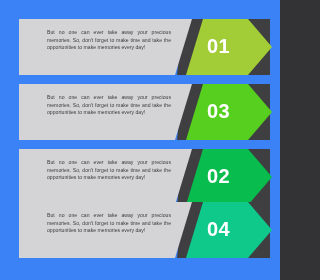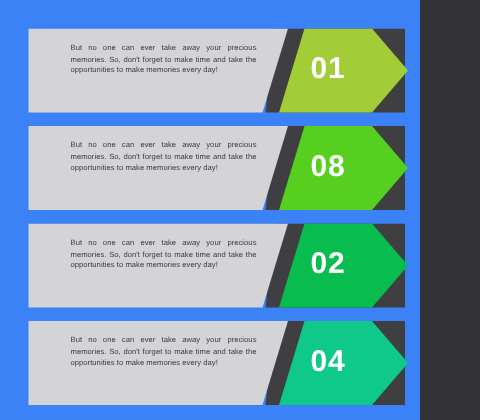--- a/index.html
+++ b/index.html
@@ -74,34 +74,34 @@
     <div class="badge-num">01</div>
   </div>
 
   <div class="row" style="top:84px;">
     <svg class="row-svg" width="280" height="60" viewBox="0 0 280 60">
       <polygon points="183,0 270,0 270,56 177,56" fill="#3f3f41"></polygon>
       <polygon points="19,0 192,0 175,56 19,56" fill="#d4d4d6"></polygon>
       <polygon id="acc2" points="203,0 248,0 272,28 248,56 186,56" fill="#56cf1f"></polygon>
     </svg>
     <div class="card-text">But no one can ever take away your precious memories. So, don't forget to make time and take the opportunities to make memories every day!</div>
-    <div class="badge-num">08</div>
+    <div class="badge-num">03</div>
   </div>
 
   <div class="row" style="top:149px;">
     <svg class="row-svg" width="280" height="60" viewBox="0 0 280 60">
       <polygon points="183,0 270,0 270,56 177,56" fill="#3f3f41"></polygon>
       <polygon points="19,0 192,0 175,56 19,56" fill="#d4d4d6"></polygon>
       <polygon id="acc3" points="203,0 248,0 272,28 248,56 186,56" fill="#08bd4d"></polygon>
     </svg>
     <div class="card-text">But no one can ever take away your precious memories. So, don't forget to make time and take the opportunities to make memories every day!</div>
     <div class="badge-num">02</div>
   </div>
 
-  <div class="row" style="top:214px;">
+  <div class="row" style="top:202px;">
     <svg class="row-svg" width="280" height="60" viewBox="0 0 280 60">
       <polygon points="183,0 270,0 270,56 177,56" fill="#3f3f41"></polygon>
       <polygon points="19,0 192,0 175,56 19,56" fill="#d4d4d6"></polygon>
       <polygon id="acc4" points="203,0 248,0 272,28 248,56 186,56" fill="#0fc98b"></polygon>
     </svg>
     <div class="card-text">But no one can ever take away your precious memories. So, don't forget to make time and take the opportunities to make memories every day!</div>
     <div class="badge-num">04</div>
   </div>
 
 </div>

